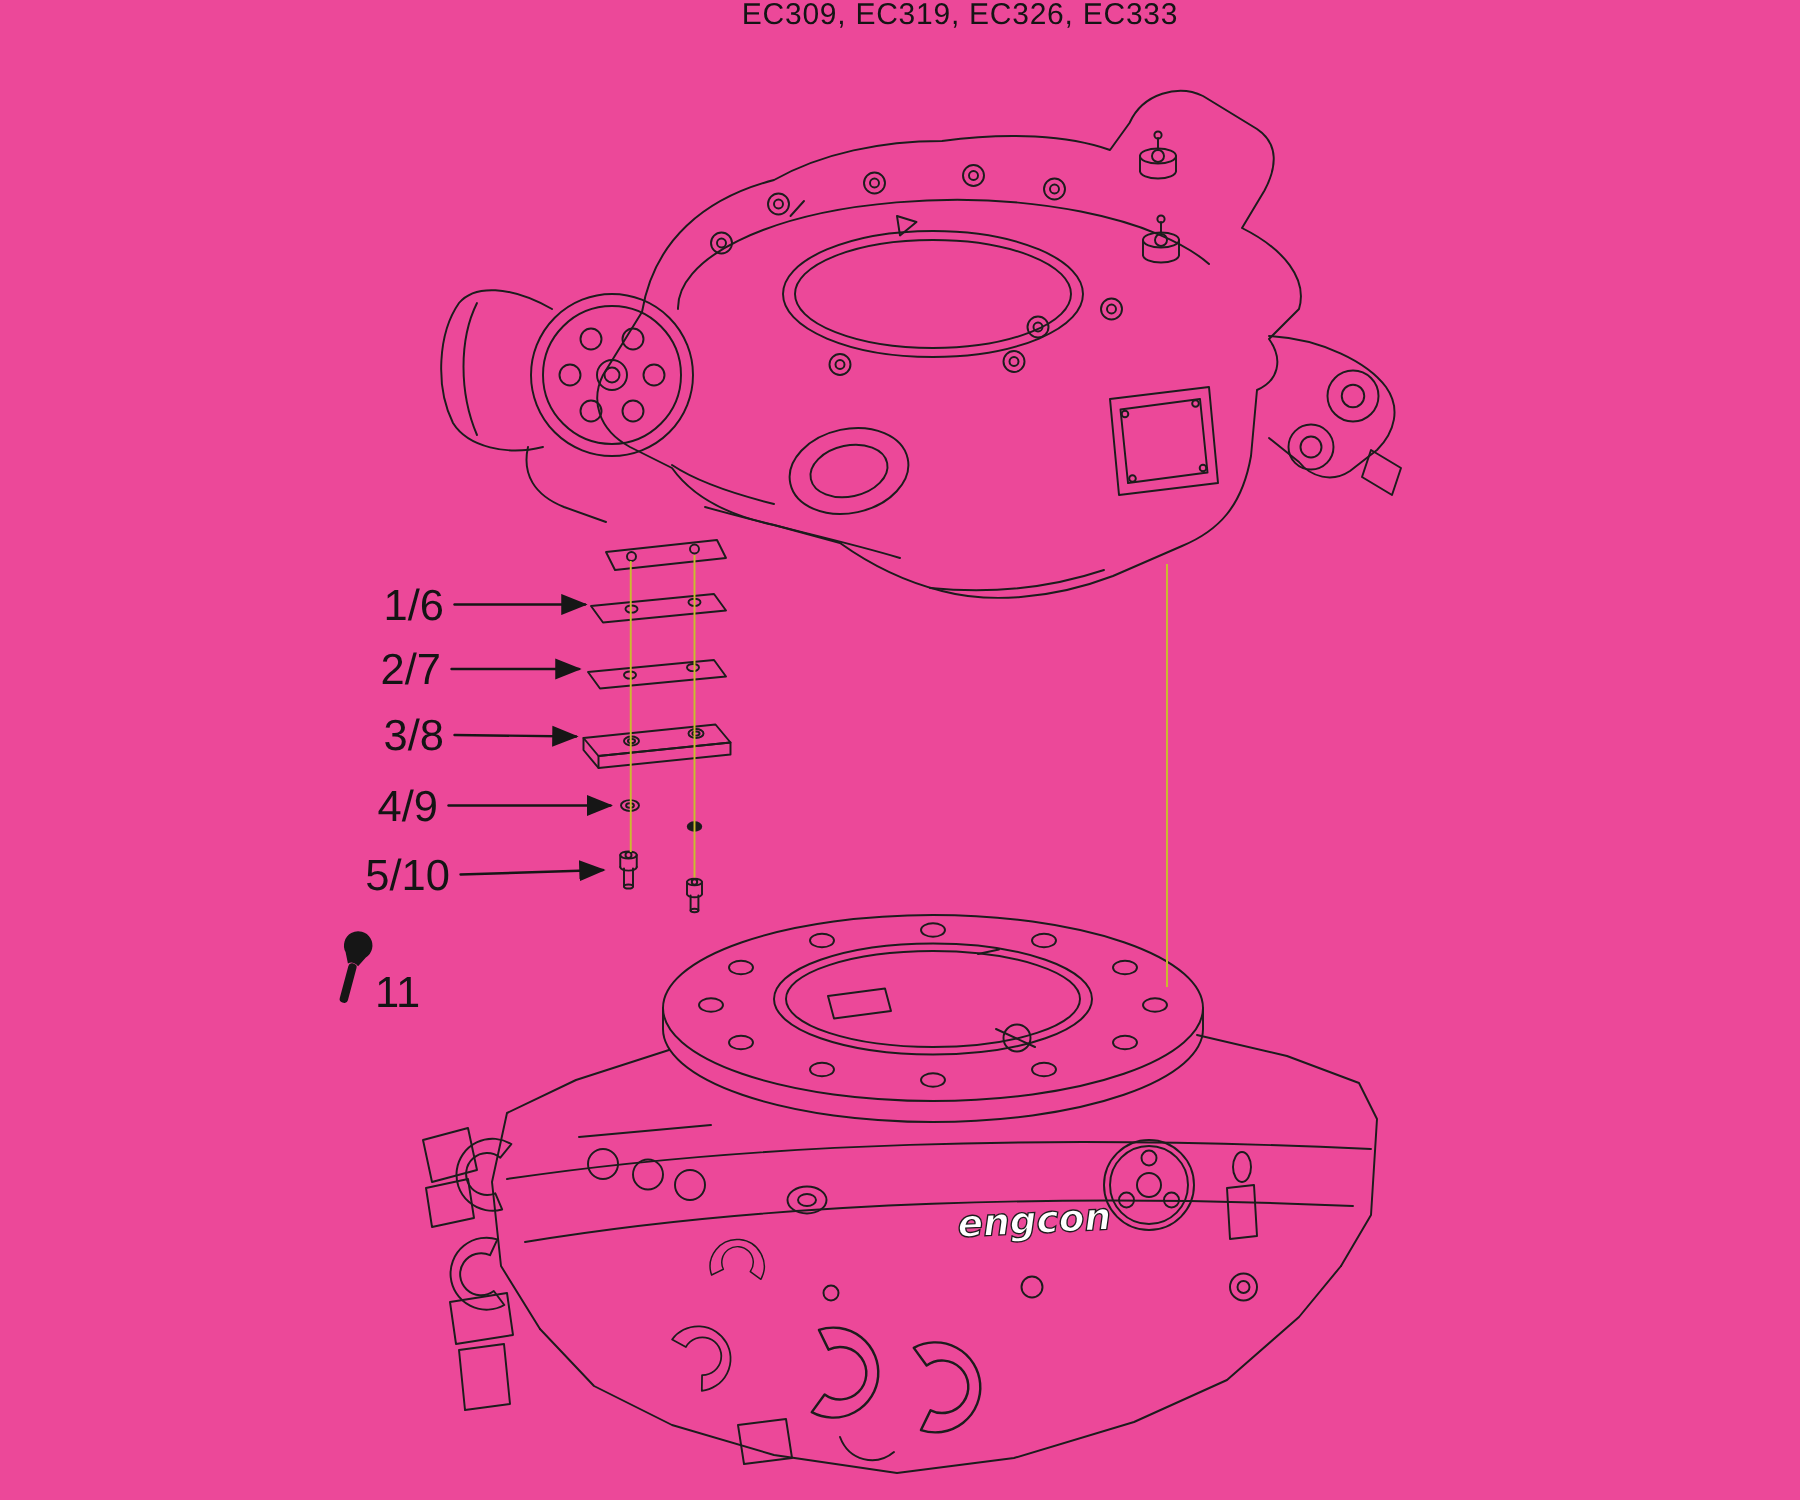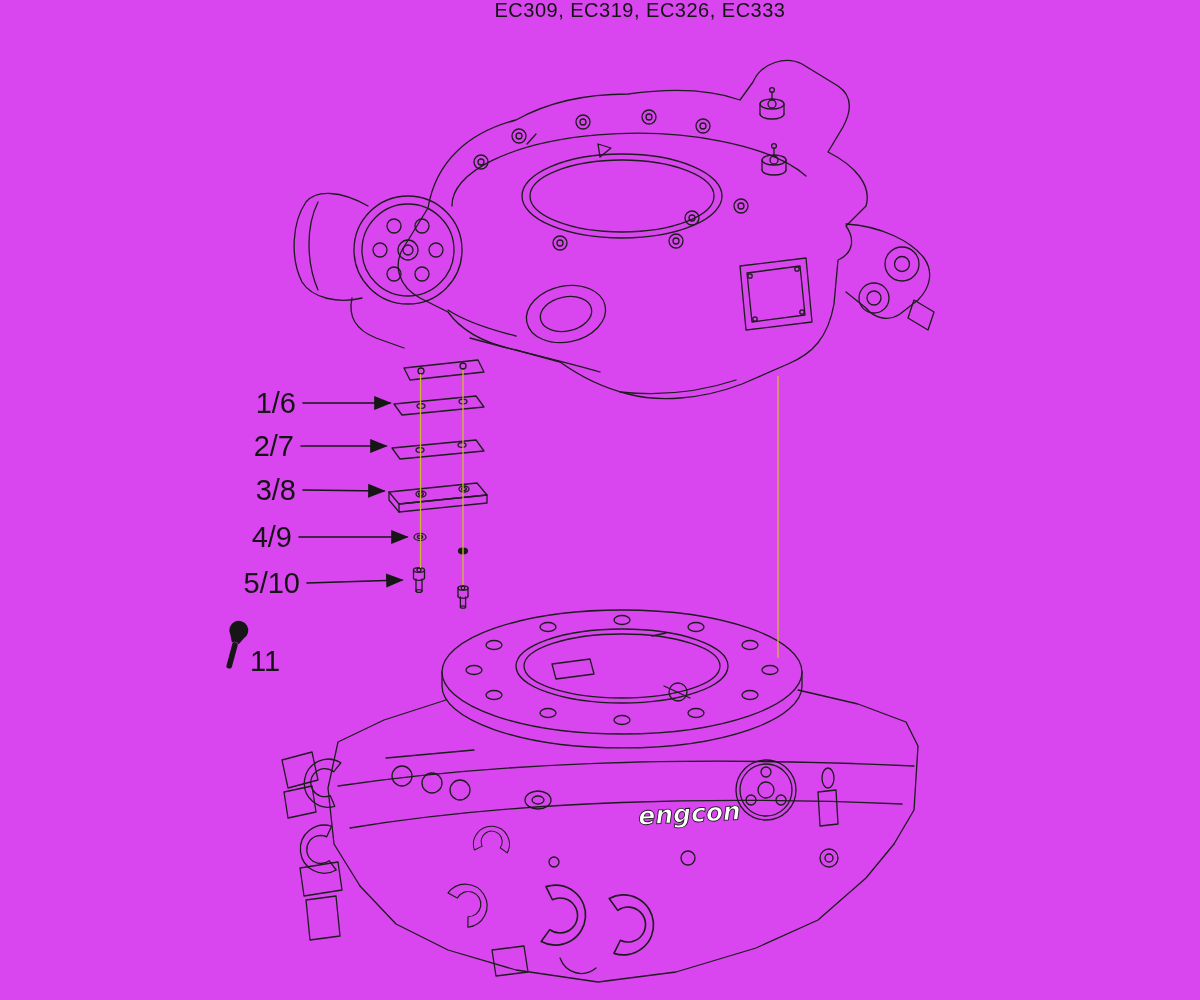--- a/index.html
+++ b/index.html
@@ -1,16 +1,16 @@
 <!DOCTYPE html>
 <html><head>
 <meta charset="utf-8">
 <style>
   html,body{margin:0;padding:0;background:#fff;}
-  .stage{position:relative;width:1200px;height:1000px;background:#d946ef;overflow:hidden;
+  .stage{position:relative;width:1200px;height:1000px;background:#ec4899;overflow:hidden;
          font-family:"Liberation Sans",sans-serif;}
   .title{position:absolute;top:-3px;left:80px;width:1120px;text-align:center;
          font-size:20px;line-height:26px;letter-spacing:0.5px;color:#141414;font-weight:500;}
   svg{position:absolute;left:0;top:0;}
   .callout{font-family:"Liberation Sans",sans-serif;font-size:29px;fill:#141414;stroke:none;}
   .logo{font-family:"DejaVu Sans",sans-serif;font-style:italic;font-weight:700;font-size:25px;
         fill:#ffffff;stroke:#1c1c1c;stroke-width:0.9;}
 </style>
 </head>
 <body>

